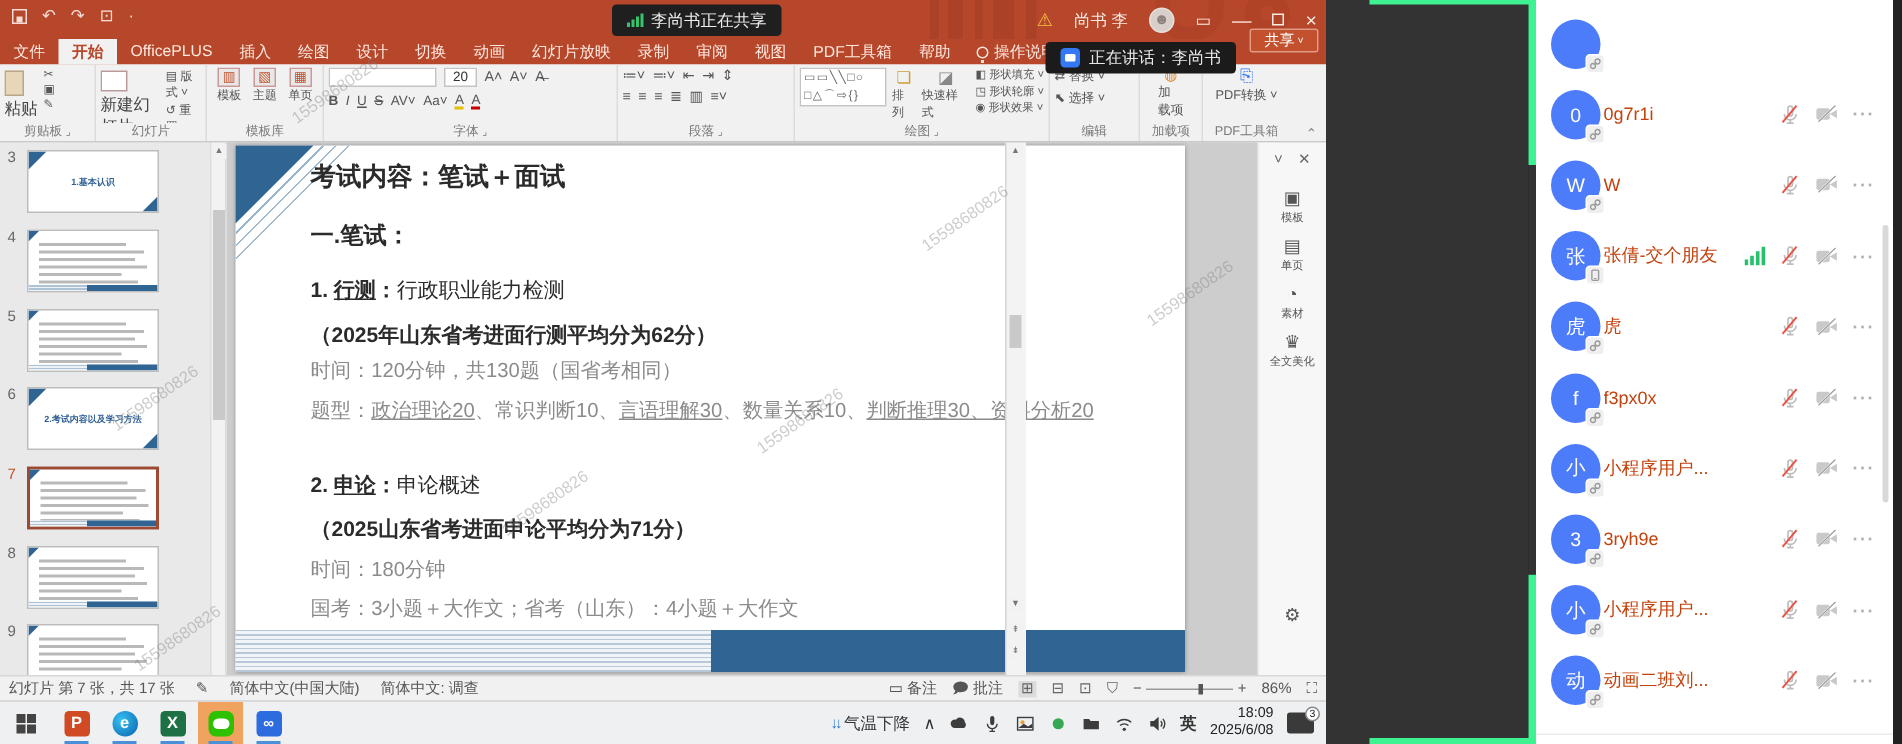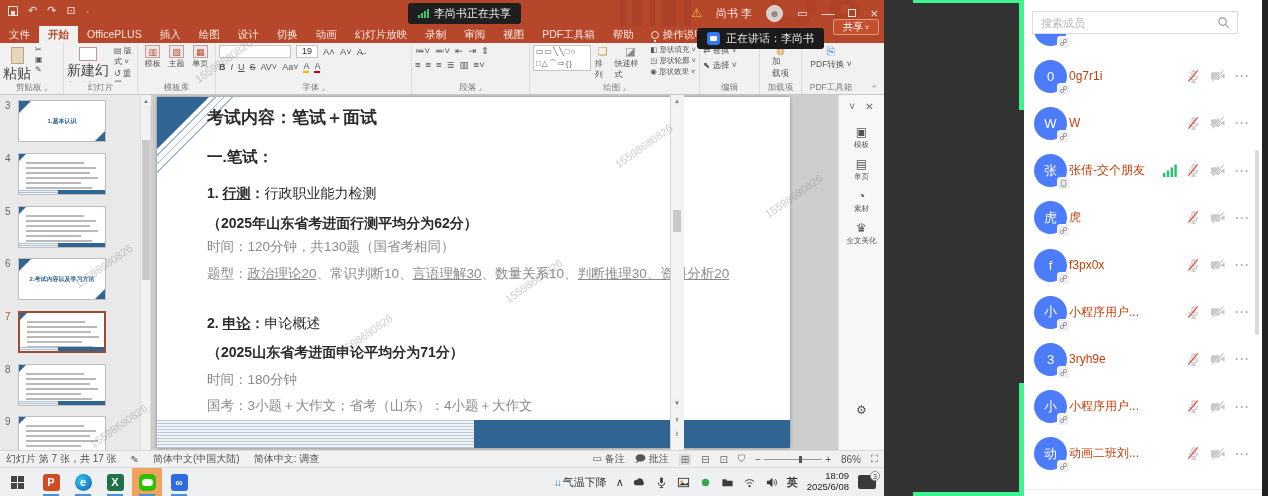--- a/index.html
+++ b/index.html
@@ -35,21 +35,21 @@
   .tab.active{background:#f1f1f1;color:#b7472a;font-weight:bold}
   #tellme{display:flex;align-items:center;gap:4px;padding:0 8px;white-space:nowrap}
   .bulb{width:8px;height:8px;border:1px solid #fde8e0;border-radius:50%;position:relative}
   .bulb:after{content:"";position:absolute;left:2px;top:8px;width:2px;height:2px;background:#fde8e0}
   #share-btn{right:5px;top:19px;width:46px;height:16px;background:#c3512e;border:1px solid #e09a83;border-radius:2px;color:#fff;font-size:10px;display:flex;align-items:center;justify-content:center;gap:2px;z-index:25}
   
   #ribbon{left:0;top:43px;width:884px;height:52px;background:#f1f1f1;border-bottom:1px solid #c9c9c9;display:flex}
   .rgroup{height:100%;display:flex;flex-direction:column;border-right:1px solid #dcdcdc;padding:2px 3px 0 3px}
   .rg-body{flex:1;display:flex;gap:4px;align-items:flex-start;overflow:hidden}
   .rg-label{height:12px;text-align:center;font-size:8.5px;color:#7a7a7a;white-space:nowrap}
-  .bigbtn{display:flex;flex-direction:column;align-items:center;font-size:14px;color:#444;gap:1px;padding-top:2px}
+  .bigbtn{display:flex;flex-direction:column;font-size:11px;color:#444;gap:1px;padding-top:2px}
   .paste-icon{width:13px;height:17px;background:#e8d6b8;border:1px solid #b7a788;position:relative}
   .paste-icon:after{content:"";position:absolute;left:2px;top:-3px;width:7px;height:4px;background:#cbb astonish}
   .smallcol{display:flex;flex-direction:column;gap:1px;font-size:8px;color:#555}
   .or-sq{width:15px;height:13px;background:#e8e8e8;border:1px solid #c99;display:flex;align-items:center;justify-content:center;color:#c0502c;font-size:9px}
   .minibtn{display:flex;flex-direction:column;align-items:center;font-size:8px;color:#555}
   .fontbox{width:72px;height:13px;background:#fff;border:1px solid #c4c4c4}
   .sizebox{width:22px;height:13px;background:#fff;border:1px solid #c4c4c4;font-size:9px;color:#333;text-align:center}
   .glyphrow{display:flex;gap:5px;align-items:center;font-size:9.5px;color:#555;white-space:nowrap}
   .shapebox{width:58px;height:26px;background:#fff;border:1px solid #c4c4c4;font-size:8px;color:#666;line-height:12px;padding-left:2px;letter-spacing:1px}
   .vlabels{display:flex;flex-direction:column;gap:1px;font-size:7.5px;color:#555;white-space:nowrap}
@@ -262,21 +262,21 @@
               <span class="or-sq">▦</span>
               <span>单页</span>
             </span>
         </div>
         <div class="rg-label">模板库</div>
       </div>
       <div class="rgroup" style="width:196px">
         <div class="rg-body" style="flex-direction:column;gap:3px">
           <span class="glyphrow">
             <span class="fontbox"></span>
-            <span class="sizebox">19</span>
+            <span class="sizebox">20</span>
             <span>A˄</span>
               <span>A˅</span>
               <span>A̶</span>
           </span>
           <span class="glyphrow" style="font-size:9px">
             <b>B</b>
               <i>I</i>
               <u>U</u>
               <s>S</s>
             <span>AV˅</span>
@@ -577,27 +577,20 @@
   </div>
 
   <div id="darkstrip" class="abs"></div>
   <div class="abs greenline" style="left:913px;top:0;width:111px;height:3px"></div>
   <div class="abs greenline" style="left:1019px;top:0;width:5px;height:110px"></div>
   <div class="abs greenline" style="left:1019px;top:383px;width:5px;height:113px"></div>
   <div class="abs greenline" style="left:913px;top:492px;width:111px;height:4px"></div>
   <div id="dark-mid-patch" class="abs"></div>
 
   <div id="panel" class="abs">
-    <div id="searchbar">
-      <input type="text" placeholder="搜索成员" style="">
-      <svg class="mag" width="13" height="13" viewBox="0 0 14 14">
-          <circle cx="6" cy="6" r="4" fill="none" stroke="#999" stroke-width="1.3"></circle>
-          <line x1="9" y1="9" x2="12.5" y2="12.5" stroke="#999" stroke-width="1.3"></line>
-        </svg>
-    </div>
     <div id="member-list">
         <div class="member-row" style="top: 5.5px;">
     <span class="m-avatar">
       <span class="m-letter"></span>
       <span class="m-badge">
         <svg width="9" height="9" viewBox="0 0 12 12" class="badge-link">
                 <circle cx="4" cy="8" r="2.2" fill="none" stroke="#9a9a9a" stroke-width="1.2"></circle>
                 <circle cx="8" cy="4" r="2.2" fill="none" stroke="#9a9a9a" stroke-width="1.2"></circle>
                 <line x1="5" y1="7" x2="7" y2="5" stroke="#9a9a9a" stroke-width="1.2"></line>
               </svg>

